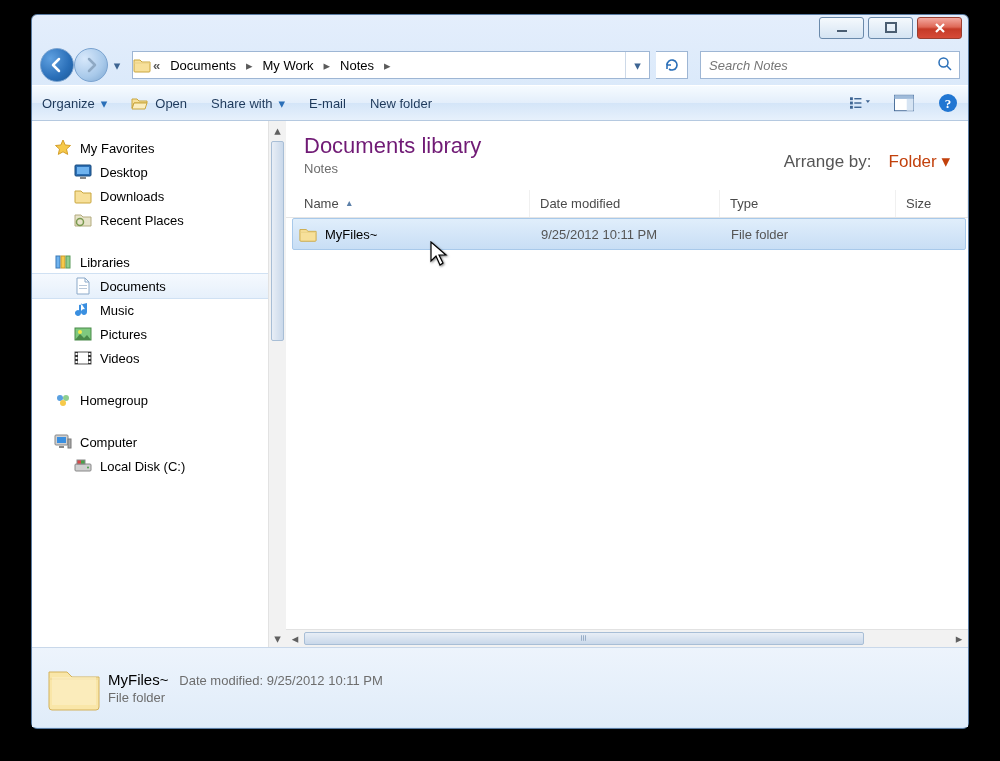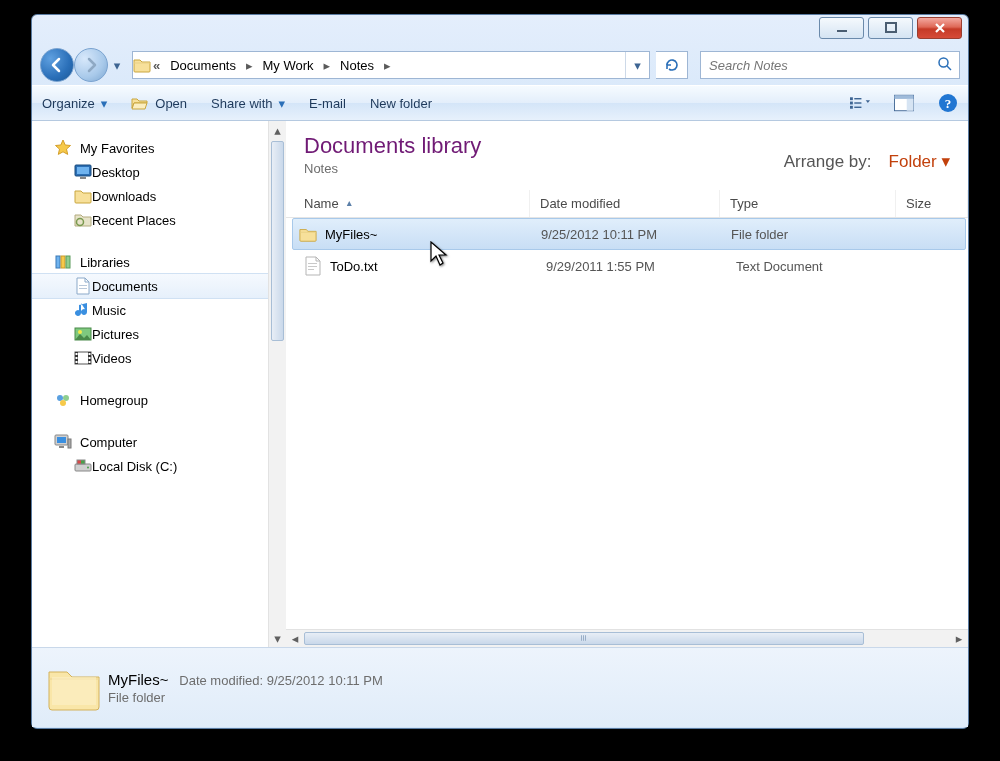--- a/index.html
+++ b/index.html
@@ -68,21 +68,21 @@
     width:254px; background:#fff; padding:15px 0 0 0; overflow:hidden; position:relative;
   }
   .side-scroll {
     position:absolute; right:0; top:0; width:18px; height:100%; background:#f2f2f2;
     border-left:1px solid #e2e2e2;
   }
   .side-scroll .arr { height:18px; display:flex; align-items:center; justify-content:center; color:#606060;}
   .side-scroll .thumb { position:absolute; top:20px; left:2px; right:2px; height:200px; background:linear-gradient(to right,#e8eef6,#c9d8ea); border:1px solid #a8bed6; border-radius:2px;}
   .side-group { margin-bottom:18px; }
   .side-head { display:flex; align-items:center; gap:8px; padding:3px 10px 3px 22px; color:#000;}
-  .side-item { display:flex; align-items:center; padding:3px 10px 3px 42px; color:#000;}
+  .side-item { display:flex; align-items:center; gap:8px; padding:3px 10px 3px 42px; color:#000;}
   .side-item.selected { background:linear-gradient(to bottom,#f5f9fe,#e6f0fb); border-top:1px solid #d0e1f3; border-bottom:1px solid #d0e1f3; margin:-1px 18px -1px 0; padding-left:42px;}
   .icon16 { width:18px; height:18px; display:inline-flex; align-items:center; justify-content:center; }
   .content {
     flex:1; background:#fff; display:flex; flex-direction:column; position:relative;
   }
   .lib-head { padding:12px 18px 4px 18px; display:flex; justify-content:space-between; align-items:flex-start;}
   .lib-title { color:#701a75; font-size:22px; }
   .lib-sub { color:#6d6d6d; font-size:13px; margin-top:2px;}
   .arrange { font-size:17px; color:#555; display:flex; gap:17px; align-items:center; margin-top:18px;}
   .arrange .val { color:#c2410c;}
@@ -416,36 +416,20 @@
                 <svg width="20" height="17" viewBox="0 0 20 17">
                   <path d="M1 3 h7 l2 2 h9 v10 a1 1 0 0 1 -1 1 h-16 a1 1 0 0 1 -1 -1 z" fill="#f7e09a" stroke="#c9a63f"></path>
                   <path d="M1 6 h18" stroke="#e8cf85"></path>
                 </svg>
               </span>
             <span>MyFiles~</span>
           </div>
           <div class="c date">9/25/2012 10:11 PM</div>
           <div class="c type">File folder</div>
         </div>
-        <div class="row" style="padding-left:6px;">
-          <div class="c name">
-            <span class="icon16">
-                <svg width="18" height="20" viewBox="0 0 18 20">
-                  <path d="M2 1 h10 l4 4 v14 h-14 z" fill="#fff" stroke="#b5b5b5"></path>
-                  <path d="M12 1 v4 h4" fill="none" stroke="#b5b5b5"></path>
-                  <rect x="4" y="7" width="9" height="1" fill="#c9c9c9"></rect>
-                  <rect x="4" y="10" width="9" height="1" fill="#c9c9c9"></rect>
-                  <rect x="4" y="13" width="6" height="1" fill="#c9c9c9"></rect>
-                </svg>
-              </span>
-            <span>ToDo.txt</span>
-          </div>
-          <div class="c date">9/29/2011 1:55 PM</div>
-          <div class="c type">Text Document</div>
-        </div>
       </div>
 
       <div class="cursor">
         <svg viewBox="0 0 20 26">
             <path d="M1 1 L1 20 L6 15 L10 24 L13 22 L9 14 L16 14 Z" fill="#fff" stroke="#000" stroke-width="1.2"></path>
           </svg>
       </div>
 
       <div class="hscroll">
         <div class="harr">◂</div>

